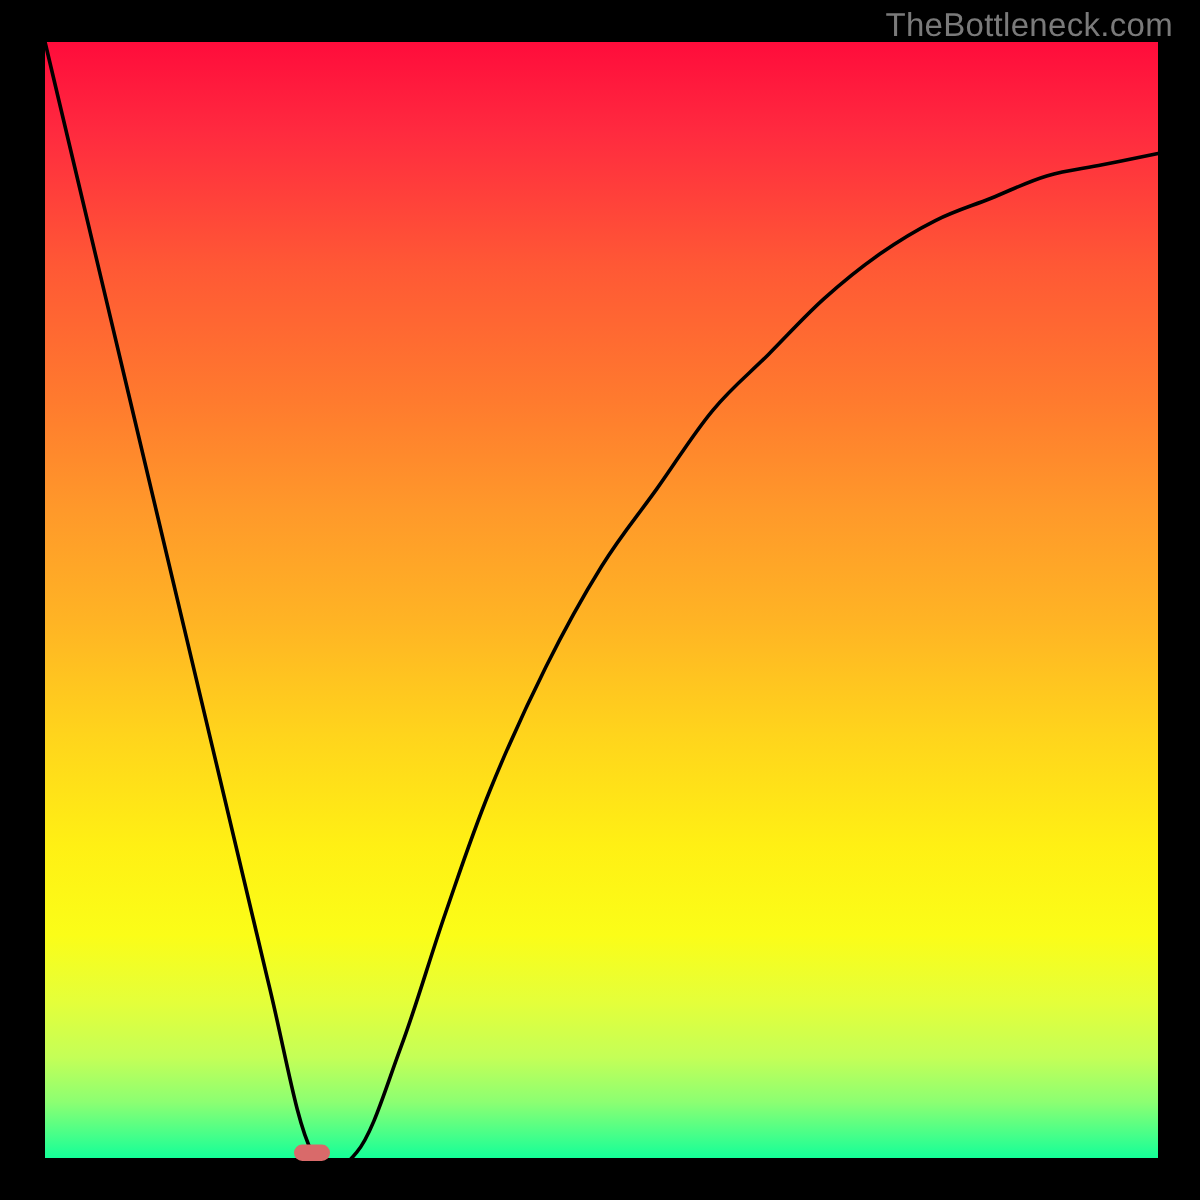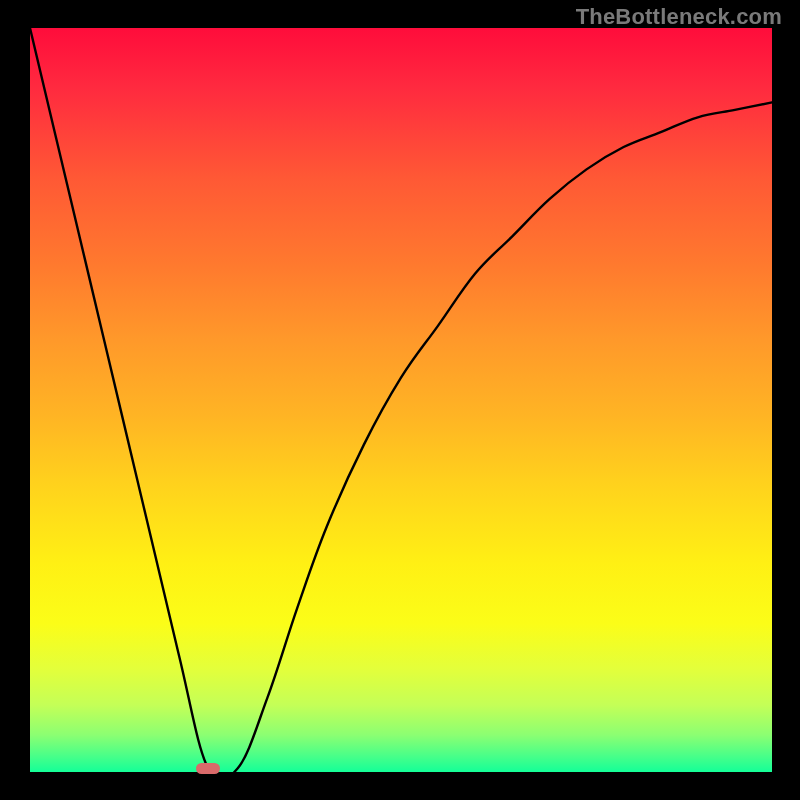--- a/index.html
+++ b/index.html
@@ -16,21 +16,21 @@
     width: 800px;
     height: 800px;
     background: #000;
   }
   .watermark {
     position: absolute;
     top: 4px;
     right: 18px;
     color: #7a7a7a;
     font-size: 22px;
-    font-weight: 700;
+    font-weight: 400;
     letter-spacing: 0.2px;
     z-index: 10;
   }
   .plot-area {
     position: absolute;
     left: 30px;
     top: 28px;
     width: 742px;
     height: 744px;
     

